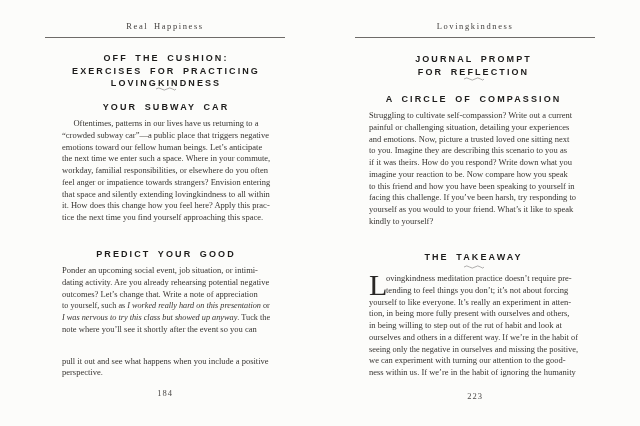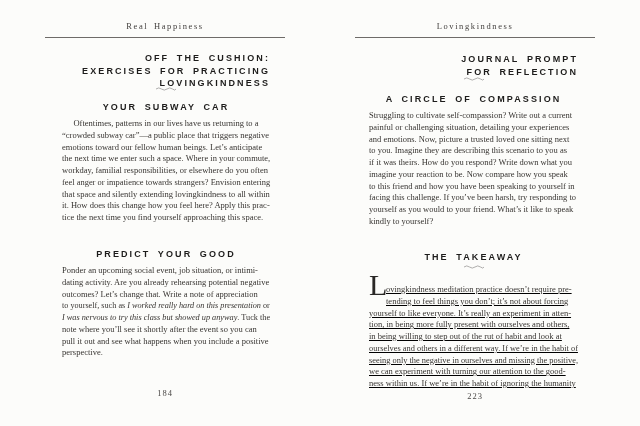--- a/index.html
+++ b/index.html
@@ -11,21 +11,21 @@
 
   .running-head{position:absolute;top:21px;left:0;width:100%;text-align:center;
     font:8.5px "Liberation Serif", serif;color:#454240;letter-spacing:1.6px;word-spacing:2px;}
   .head-rule{position:absolute;top:37px;left:0;right:0;height:1px;background:#6e6b68;}
 
   .col{position:absolute;}
   .left .col{left:17px;width:208px;}
   .right .col{left:14px;width:209px;}
 
   .hline{font:bold 9px/12.6px "Liberation Sans", sans-serif;color:#1d1c1b;
-    letter-spacing:2.1px;word-spacing:3px;text-align:right;white-space:nowrap;}
+    letter-spacing:2.1px;word-spacing:3px;text-align:center;white-space:nowrap;}
   .chapter{text-align:center;}
 
   .ornament{text-align:center;}
   .ornament svg{display:inline-block;vertical-align:top;}
 
   .section-title{font:bold 9px "Liberation Sans", sans-serif;color:#1d1c1b;
     letter-spacing:2.1px;word-spacing:3px;text-align:center;white-space:nowrap;}
 
   .para .line{display:block;white-space:nowrap;overflow:visible;
     font:8.5px/11.75px "Liberation Serif", serif;color:#373431;}
@@ -45,21 +45,21 @@
   .left  .t-predict{top:249px;}
   .left  .p-predict{top:265px;}
   .left  .folio{top:388px;}
 
   .right .chapter{top:53px;}
   .right .orn1{top:76px;}
   .right .t-circle{top:94px;}
   .right .p-circle{top:110px;}
   .right .t-takeaway{top:252px;}
   .right .orn2{top:264px;}
-  .right .p-takeaway{top:284px;text-decoration:underline;}
+  .right .p-takeaway{top:273px;}
   .right .dropcap{left:14px;top:272px;}
   .right .folio{top:391px;}
 </style>
 </head>
 <body>
 
 <div class="spread">
 
   <div class="page left">
     <div class="running-head">Real Happiness</div>
@@ -91,21 +91,21 @@
       </div>
 
     <div class="col section-title t-predict">PREDICT YOUR GOOD</div>
     <div class="col para p-predict">
         <div class="line" style="word-spacing: 0px;">Ponder an upcoming social event, job situation, or intimi-</div>
         <div class="line" style="word-spacing: 0px;">dating activity. Are you already rehearsing potential negative</div>
         <div class="line" style="word-spacing: 0px;">outcomes? Let’s change that. Write a note of appreciation</div>
         <div class="line" style="transform-origin: left center; transform: scaleX(0.962963);">to yourself, such as <i>I worked really hard on this presentation</i> or</div>
         <div class="line" style="transform-origin: left center; transform: scaleX(0.971963);"><i>I was nervous to try this class but showed up anyway</i>. Tuck the</div>
         <div class="line" style="word-spacing: 0px;">note where you’ll see it shortly after the event so you can</div>
-        <div class="line" style="word-spacing: 0px;">pull it out and see what happens when you include a positive</div>
+        <div class="line" style="word-spacing: 0px; margin-top: 20px;">pull it out and see what happens when you include a positive</div>
         <div class="line last">perspective.</div>
       </div>
 
     <div class="folio">184</div>
   </div>
 
   <div class="page right">
     <div class="running-head">Lovingkindness</div>
     <div class="head-rule"></div>
 

